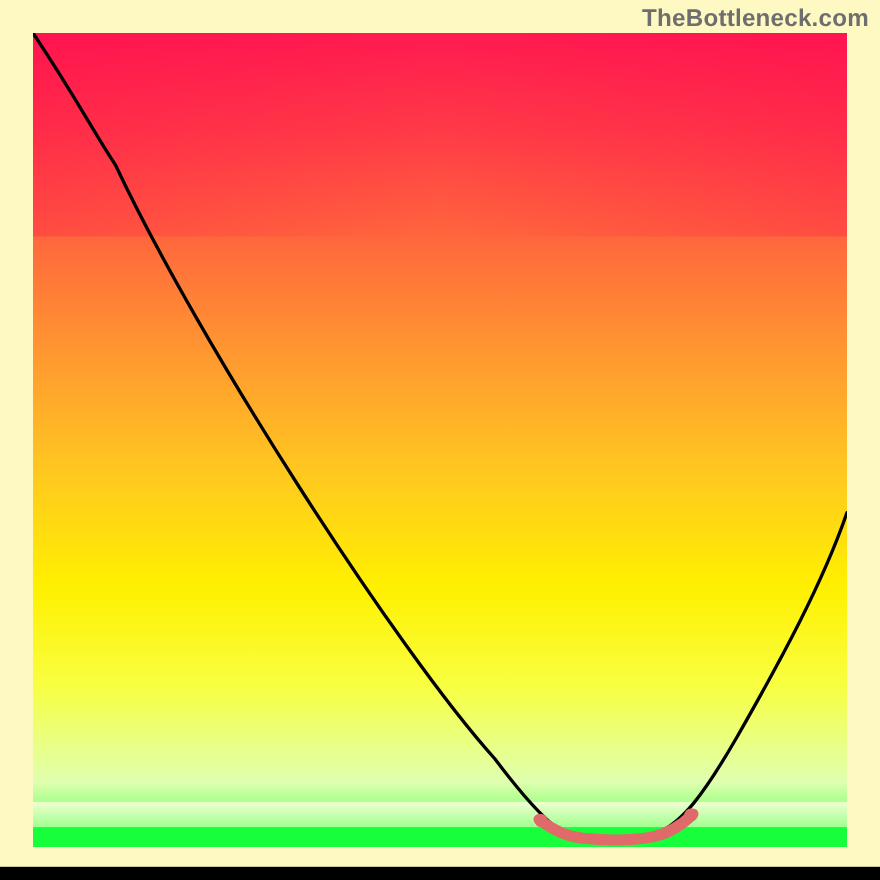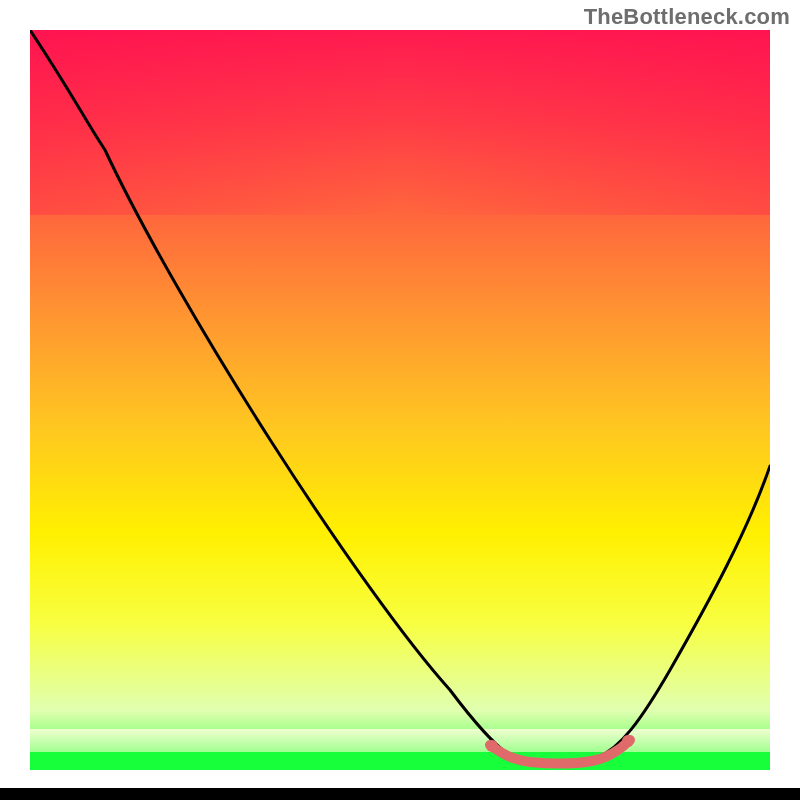--- a/index.html
+++ b/index.html
@@ -10,21 +10,21 @@
     background: #000;
     overflow: hidden;
     font-family: Arial, Helvetica, sans-serif;
   }
   .frame {
     position: absolute;
     left: 0;
     top: 0;
     width: 800px;
     height: 788px;
-    background: #ffffff;
+    background: #fef9c3;
     text-decoration: underline;
   }
   .plot {
     position: absolute;
     left: 30px;
     top: 30px;
     width: 740px;
     height: 740px;
     overflow: hidden;
   }

